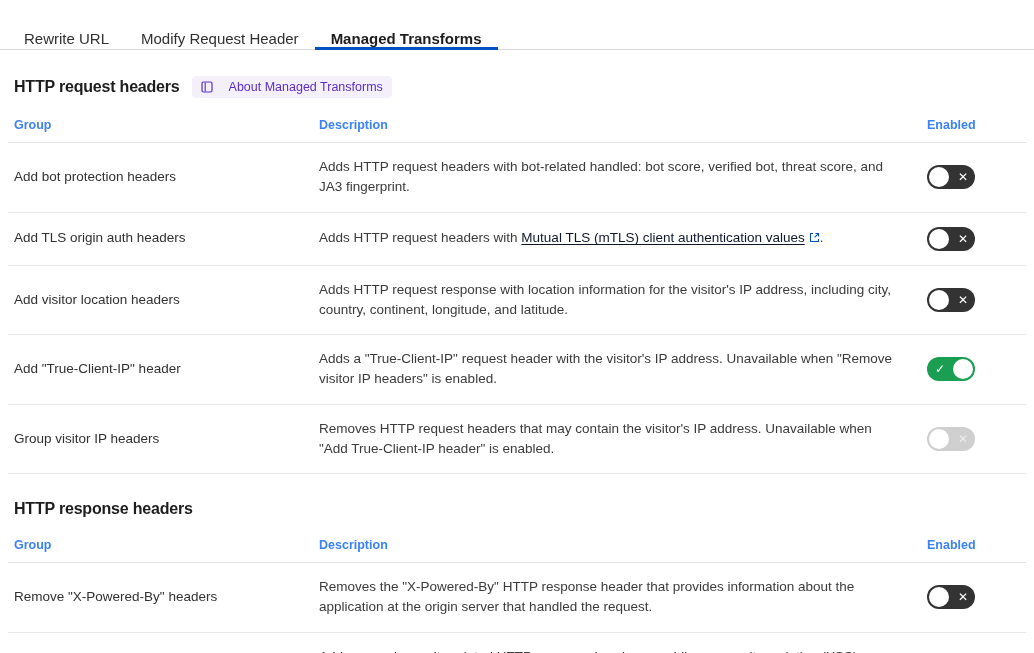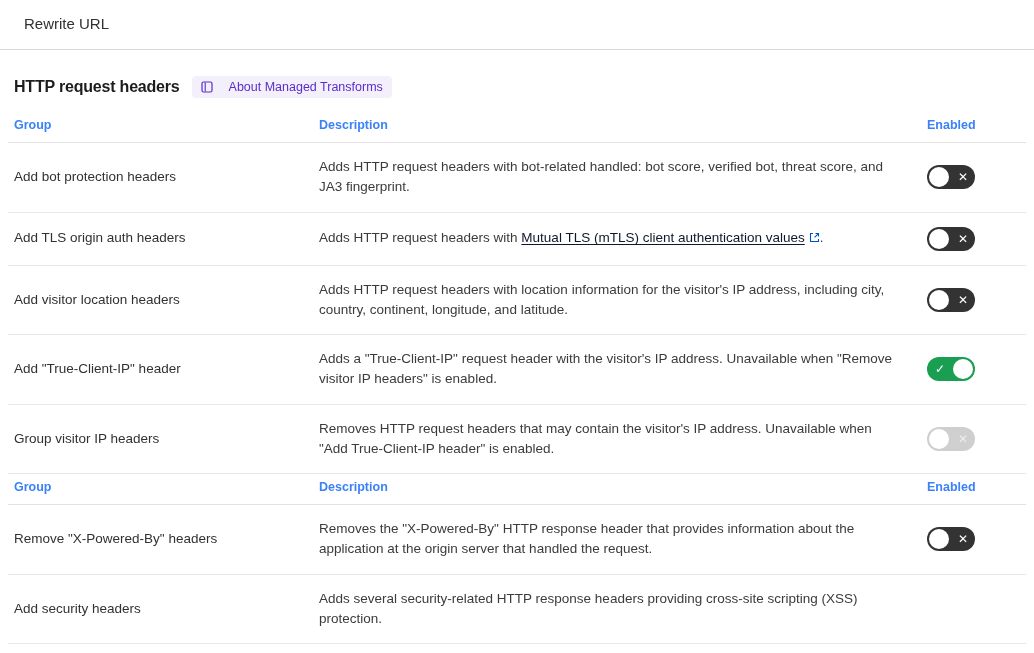--- a/index.html
+++ b/index.html
@@ -10,21 +10,21 @@
     height: 653px;
     background: #ffffff;
     font-family: "Liberation Sans", sans-serif;
     color: #313131;
     overflow: hidden;
   }
 
   
   .tabbar {
     display: flex;
-    align-items: center;
+    align-items: flex-end;
     height: 50px;
     border-bottom: 1px solid #d9d9d9;
     padding: 0 8px;
   }
   .tab {
     display: flex;
     align-items: center;
     padding: 0 16px;
     font-size: 15px;
     color: #313131;
@@ -148,20 +148,26 @@
   .toggle.disabled { background: #cfcfcf; cursor: default; }
   .toggle.disabled .mark { color: #ededed; }
 </style>
 </head>
 <body>
 
 <div class="tabbar">
   <div class="tab">
       <span>Rewrite URL</span>
     </div>
+  <div class="tab">
+      <span>Modify Request Header</span>
+    </div>
+  <div class="tab active">
+      <span>Managed Transforms</span>
+    </div>
 </div>
 
 <div class="section">
   <div class="section-head">
     <div class="section-title">HTTP request headers</div>
     <div class="pill">
       <span class="book">
         <svg viewBox="0 0 12 12" width="12" height="12">
             <rect x="1" y="1" width="10" height="10" rx="1.5" fill="none" stroke="#5b2cc9" stroke-width="1.2"></rect>
             <line x1="4.2" y1="1.6" x2="4.2" y2="10.4" stroke="#5b2cc9" stroke-width="1.1"></line>
@@ -208,21 +214,21 @@
         <td class="enabled">
           <span class="toggle">
             <span class="knob"></span>
             <span class="mark">✕</span>
           </span>
         </td>
       </tr>
 
       <tr>
         <td class="group">Add visitor location headers</td>
-        <td class="desc">Adds HTTP request headers with location information for the visitor's IP address, including city, country, continent, longitude, and latitude.</td>
+        <td class="desc">Adds HTTP request response with location information for the visitor's IP address, including city, country, continent, longitude, and latitude.</td>
         <td class="enabled">
           <span class="toggle">
             <span class="knob"></span>
             <span class="mark">✕</span>
           </span>
         </td>
       </tr>
 
       <tr>
         <td class="group">Add "True-Client-IP" header</td>
@@ -243,20 +249,23 @@
             <span class="knob"></span>
             <span class="mark">✕</span>
           </span>
         </td>
       </tr>
     </tbody>
   </table>
 </div>
 
 <div class="section">
+  <div class="section-head">
+    <div class="section-title">HTTP response headers</div>
+  </div>
 
   <table>
     <colgroup>
         <col class="c-group">
         <col class="c-desc">
         <col class="c-en">
       </colgroup>
     <thead>
       <tr>
         <th>Group</th>

